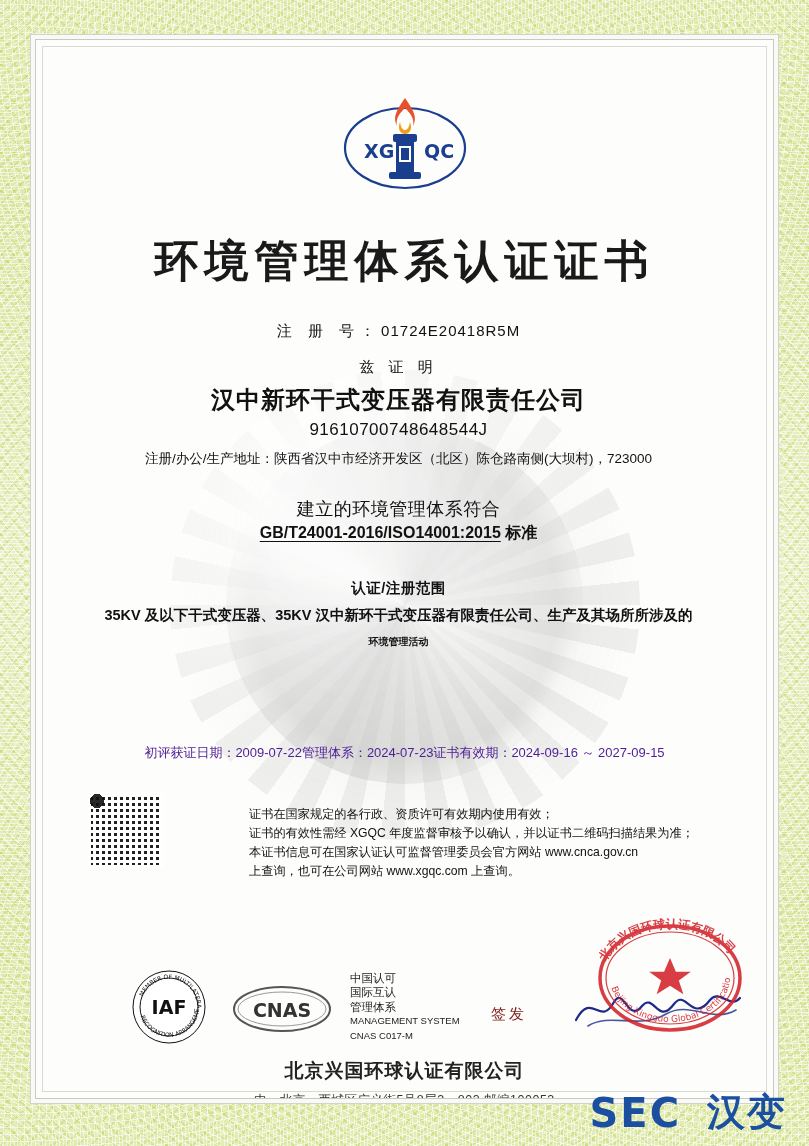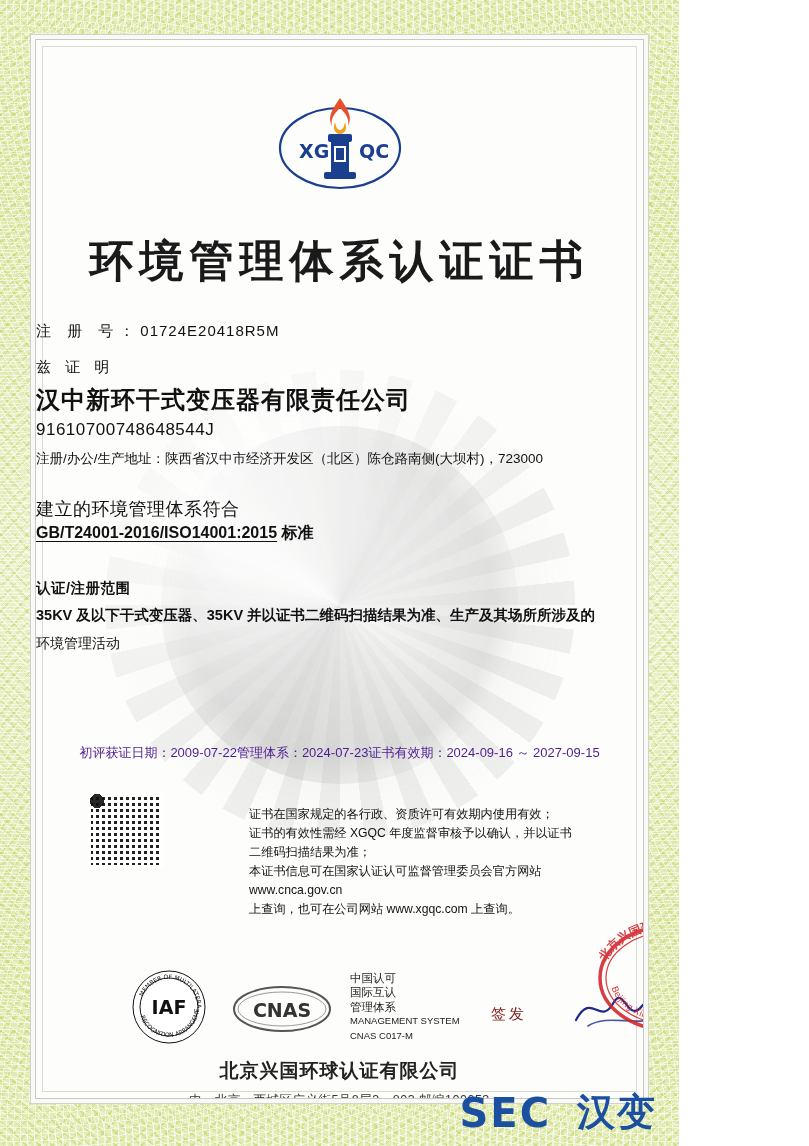--- a/index.html
+++ b/index.html
@@ -2,21 +2,21 @@
 <html><head>
 <meta charset="utf-8">
 <style>
   html,body{margin:0;padding:0;}
   body{
     width:809px;height:1146px;overflow:hidden;
     font-family:"Liberation Sans","DejaVu Sans",sans-serif;
     background:#ffffff;
   }
   .page{
-    position:relative;width:679px;height:1146px;
+    position:relative;width:809px;height:1146px;
     background:
       repeating-linear-gradient(135deg, rgba(180,200,60,.28) 0 2px, rgba(255,255,255,0) 2px 9px),
       repeating-linear-gradient(45deg, rgba(180,200,60,.28) 0 2px, rgba(255,255,255,0) 2px 9px),
       linear-gradient(180deg,#e3ecb4 0%, #dfe9ad 18%, #eaf0c8 50%, #dfe9ad 82%, #e3ecb4 100%);
     overflow:hidden;
   }
   .guilloche-ring{
     position:absolute;inset:0;
     background:
       repeating-radial-gradient(circle at 0% 0%, rgba(255,255,255,.55) 0 1px, rgba(0,0,0,0) 1px 7px),
@@ -55,33 +55,33 @@
   
   .logo{position:absolute;left:50%;top:46px;transform:translateX(-50%);width:148px;height:112px;}
   .logo svg{display:block}
 
   
   .cert-title{
     position:absolute;left:0;right:0;top:192px;text-align:center;
     font-family:"DejaVu Sans","Liberation Sans",sans-serif;
     font-size:44px;font-weight:bold;letter-spacing:6px;color:#1a1a1a;
   }
-  .row{position:absolute;left:0;right:12px;text-align:left;color:#111;}
+  .row{position:absolute;left:0;right:12px;text-align:center;color:#111;}
   .reg-no{top:282px;font-size:15px;letter-spacing:1px;}
   .reg-no .lbl{letter-spacing:6px;}
   .hereby{top:318px;font-size:15px;letter-spacing:5px;}
   .company{top:344px;font-size:24px;font-weight:bold;letter-spacing:1px;}
   .usci{top:380px;font-size:17px;font-weight:normal;letter-spacing:.5px;}
   .address{top:410px;font-size:13.5px;}
   .std-lead{top:457px;font-size:18px;font-weight:normal;letter-spacing:.5px;}
   .std-line{top:483px;font-size:16px;font-weight:bold;}
   .std-line u{text-decoration:underline;text-underline-offset:3px;margin-top:40px;}
   .scope-lead{top:539px;font-size:14.5px;font-weight:bold;letter-spacing:.5px;}
   .scope-1{top:566px;font-size:14.5px;font-weight:bold;}
-  .scope-2{top:595px;font-size:14px;font-weight:normal;}
+  .scope-2{top:595px;font-size:10px;font-weight:bold;}
 
   
   .dates{position:absolute;left:56px;right:56px;top:704px;font-size:13px;color:#4c1d95;
     display:flex;justify-content:center;align-items:baseline;}
   .dates span{white-space:nowrap;}
 
   
   .qr{
     position:absolute;left:52px;top:752px;width:72px;height:72px;
     background:
@@ -161,21 +161,21 @@
       <div class="row company">汉中新环干式变压器有限责任公司</div>
       <div class="row usci">91610700748648544J</div>
       <div class="row address">注册/办公/生产地址：陕西省汉中市经济开发区（北区）陈仓路南侧(大坝村)，723000</div>
 
       <div class="row std-lead">建立的环境管理体系符合</div>
       <div class="row std-line">
         <u>GB/T24001-2016/ISO14001:2015</u>&nbsp;<span>标准</span>
       </div>
 
       <div class="row scope-lead">认证/注册范围</div>
-      <div class="row scope-1">35KV 及以下干式变压器、35KV 并以证书二维码扫描结果为准、生产及其场所所涉及的</div>
+      <div class="row scope-1">35KV 及以下干式变压器、35KV 汉中新环干式变压器有限责任公司、生产及其场所所涉及的</div>
       <div class="row scope-2">环境管理活动</div>
 
       <div class="dates">
         <span><span>初评获证日期：</span><span>2009-07-22</span></span>
         <span><span>管理体系：</span><span>2024-07-23</span></span>
         <span><span>证书有效期：</span><span>2024-09-16 ～ 2027-09-15</span></span>
       </div>
 
       <div class="qr"></div>
 

